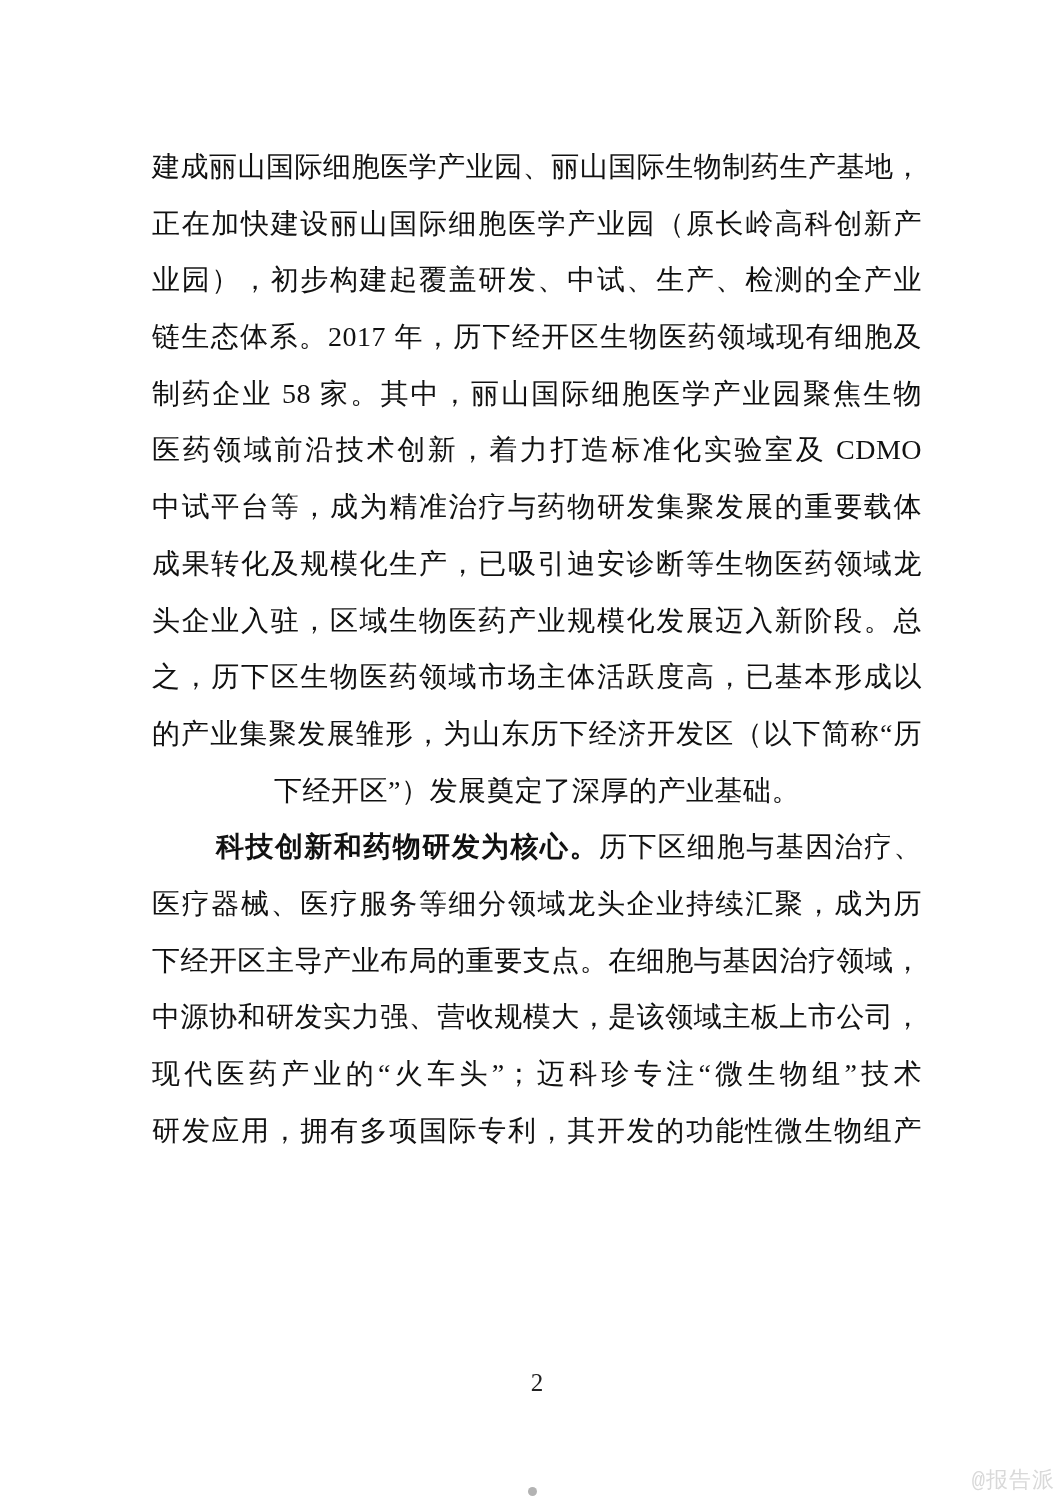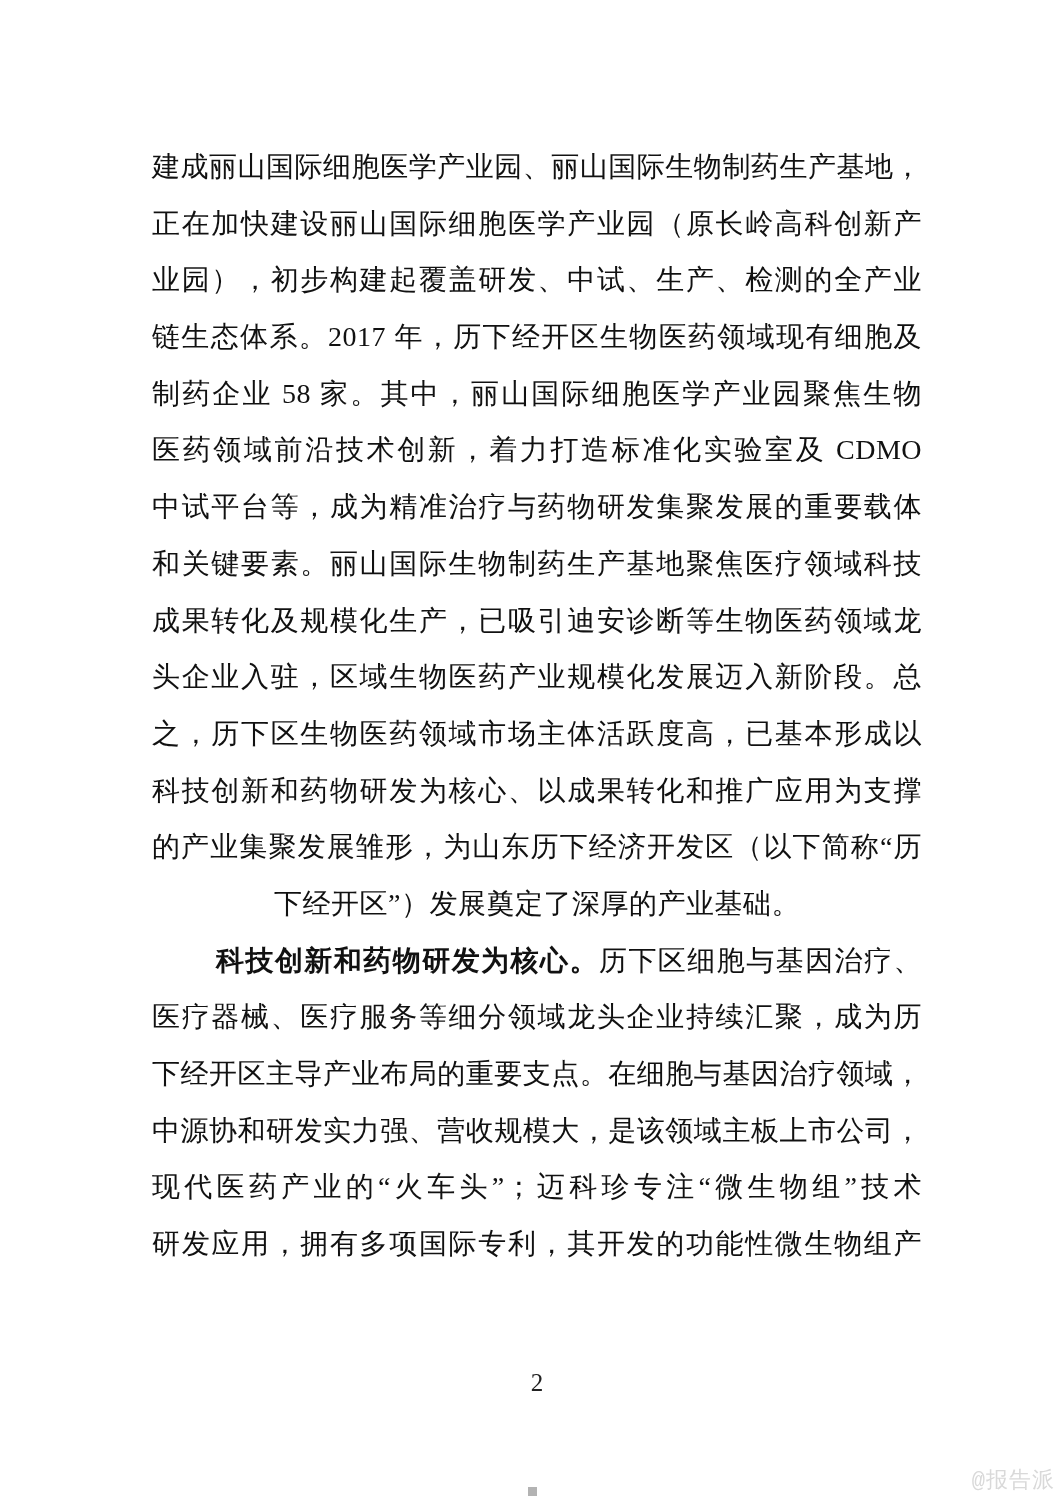--- a/index.html
+++ b/index.html
@@ -1,15 +1,15 @@
 <!DOCTYPE html>
 <html><head>
 <meta charset="utf-8">
 <style>
-  * { margin: 0; padding: 0; box-sizing: border-box; }
+  * { margin: 0; padding: 0; box-sizing: border-box; border-radius: 29px; }
   html, body { background: #ffffff; }
   body {
     width: 1061px;
     height: 1500px;
     position: relative;
     overflow: hidden;
     font-family: "Liberation Serif", "DejaVu Serif", serif;
     color: #111111;
   }
   .page {
@@ -86,25 +86,23 @@
 
   <div class="text-block">
 
     <p class="line j">建成丽山国际细胞医学产业园、丽山国际生物制药生产基地，</p>
     <p class="line j">正在加快建设丽山国际细胞医学产业园（原长岭高科创新产</p>
     <p class="line j">业园），初步构建起覆盖研发、中试、生产、检测的全产业</p>
     <p class="line j">链生态体系。2017 年，历下经开区生物医药领域现有细胞及</p>
     <p class="line j">制药企业 58 家。其中，丽山国际细胞医学产业园聚焦生物</p>
     <p class="line j">医药领域前沿技术创新，着力打造标准化实验室及 CDMO</p>
     <p class="line j">中试平台等，成为精准治疗与药物研发集聚发展的重要载体</p>
-    <p class="line j">和关键要素。丽山国际生物制药生产基地聚焦医疗领域科技</p>
     <p class="line j">成果转化及规模化生产，已吸引迪安诊断等生物医药领域龙</p>
     <p class="line j">头企业入驻，区域生物医药产业规模化发展迈入新阶段。总</p>
     <p class="line j">之，历下区生物医药领域市场主体活跃度高，已基本形成以</p>
-    <p class="line j">科技创新和药物研发为核心、以成果转化和推广应用为支撑</p>
     <p class="line j">的产业集聚发展雏形，为山东历下经济开发区（以下简称“历</p>
     <p class="line end">下经开区”）发展奠定了深厚的产业基础。</p>
 
     <p class="line j indent"><span class="lead-bold">科技创新和药物研发为核心。</span><span>历下区细胞与基因治疗、</span></p>
     <p class="line j">医疗器械、医疗服务等细分领域龙头企业持续汇聚，成为历</p>
     <p class="line j">下经开区主导产业布局的重要支点。在细胞与基因治疗领域，</p>
     <p class="line j">中源协和研发实力强、营收规模大，是该领域主板上市公司，</p>
     <p class="line j">现代医药产业的“火车头”；迈科珍专注“微生物组”技术</p>
     <p class="line j">研发应用，拥有多项国际专利，其开发的功能性微生物组产</p>
   </div>

